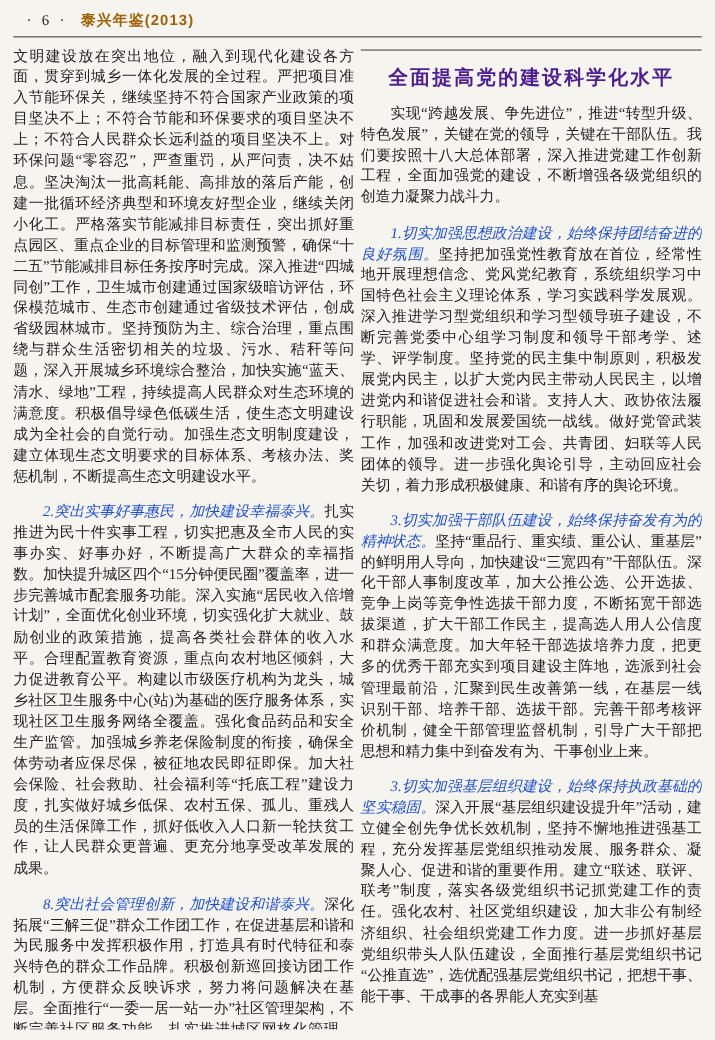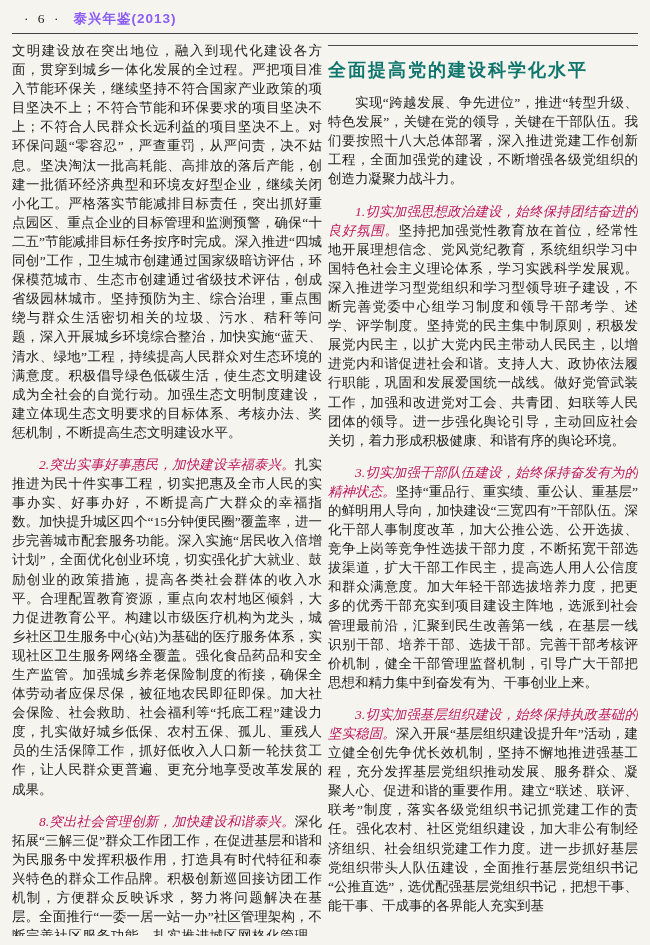--- a/index.html
+++ b/index.html
@@ -25,21 +25,21 @@
     padding: 2px 0 5px 12px;
     font-size: 13.5px;
   }
   .page-number {
     letter-spacing: 3px;
     color: #222;
   }
   .book-title {
     font-family: "Liberation Sans", sans-serif;
     font-weight: bold;
-    color: #8b5cf6;
+    color: #a16207;
     letter-spacing: 1px;
   }
   .header-rule {
     border-bottom: 1.5px solid #444;
     margin: 0 0 7px 0;
   }
   .columns {
     display: flex;
     gap: 6px;
     height: 895px;
@@ -50,32 +50,33 @@
     min-width: 0;
     font-size: 13.5px;
     line-height: 19.1px;
     text-align: justify;
     color: #232323;
   }
   .column p { margin: 0; }
   p.indent { text-indent: 2em; margin-top: 13px; }
   .lead {
     font-style: italic;
-    color: #be185d;
+    color: #1d4ed8;
   }
   .section-rule {
     border-bottom: 1.5px solid #4a4a4a;
     margin: 4px 0 0 0;
   }
   .section-title {
     font-family: "Liberation Sans", sans-serif;
     font-weight: bold;
     font-size: 18px;
     letter-spacing: 2px;
-    color: #0f766e;
+    text-align: center;
+    color: #4c1d95;
     margin: 15px 0 11px 0;
   }
 </style>
 </head>
 <body>
 
 <div class="page">
 
   <header class="page-header">
     <span class="page-number">· 6 ·</span>

